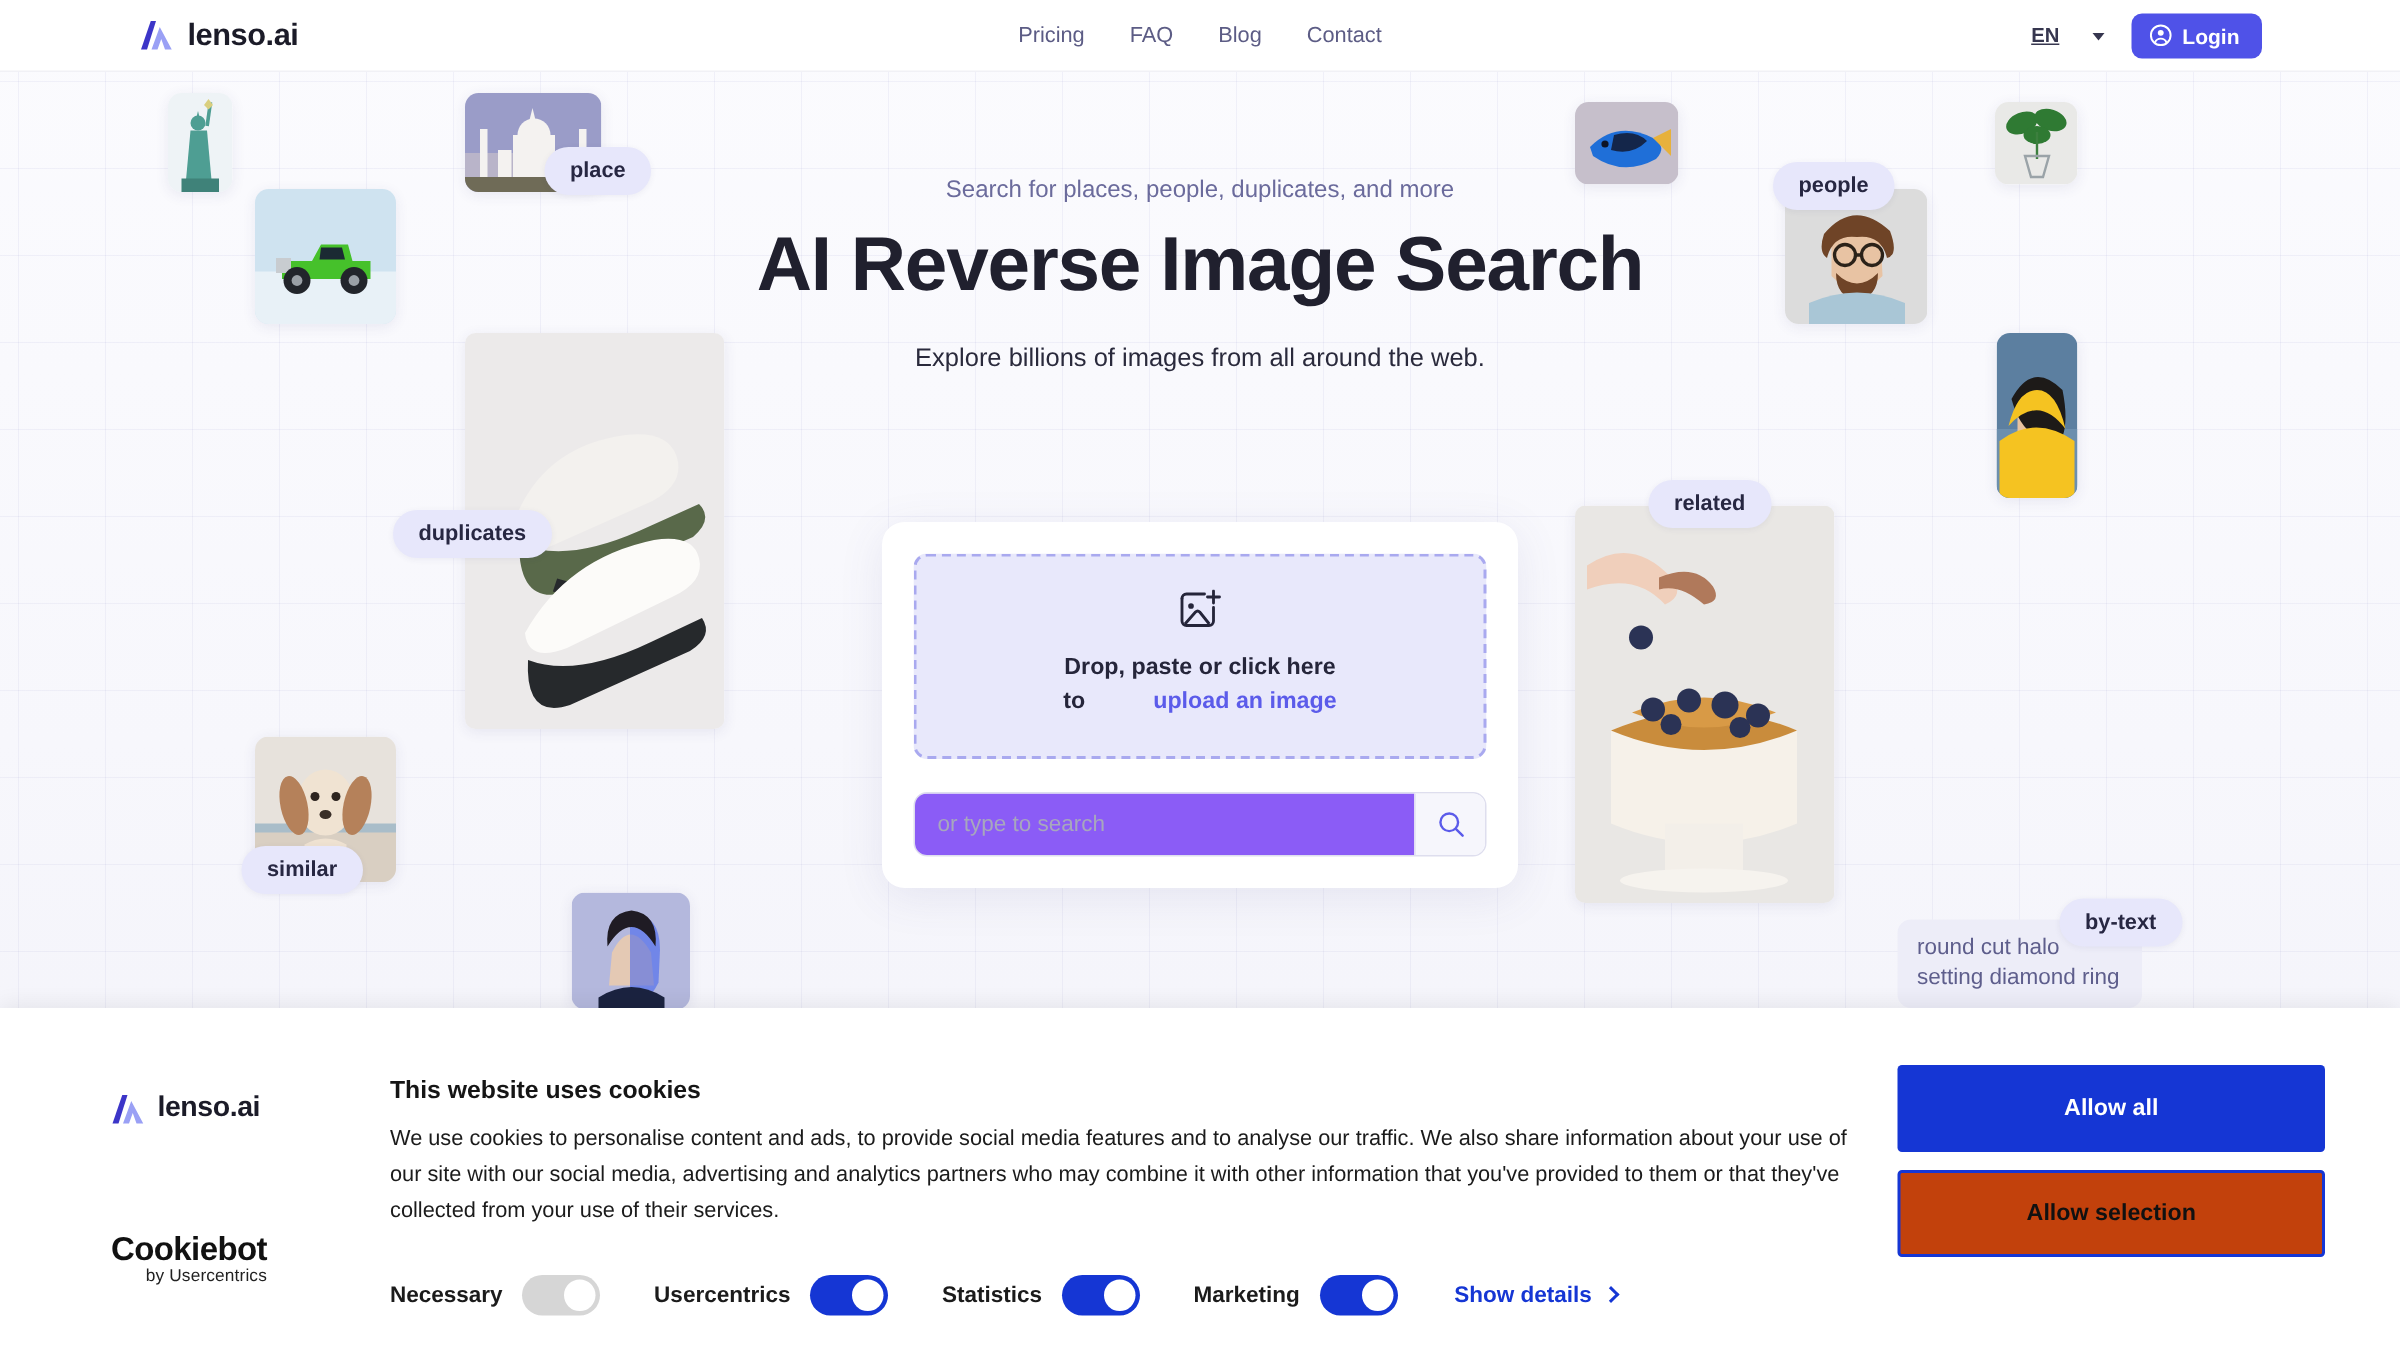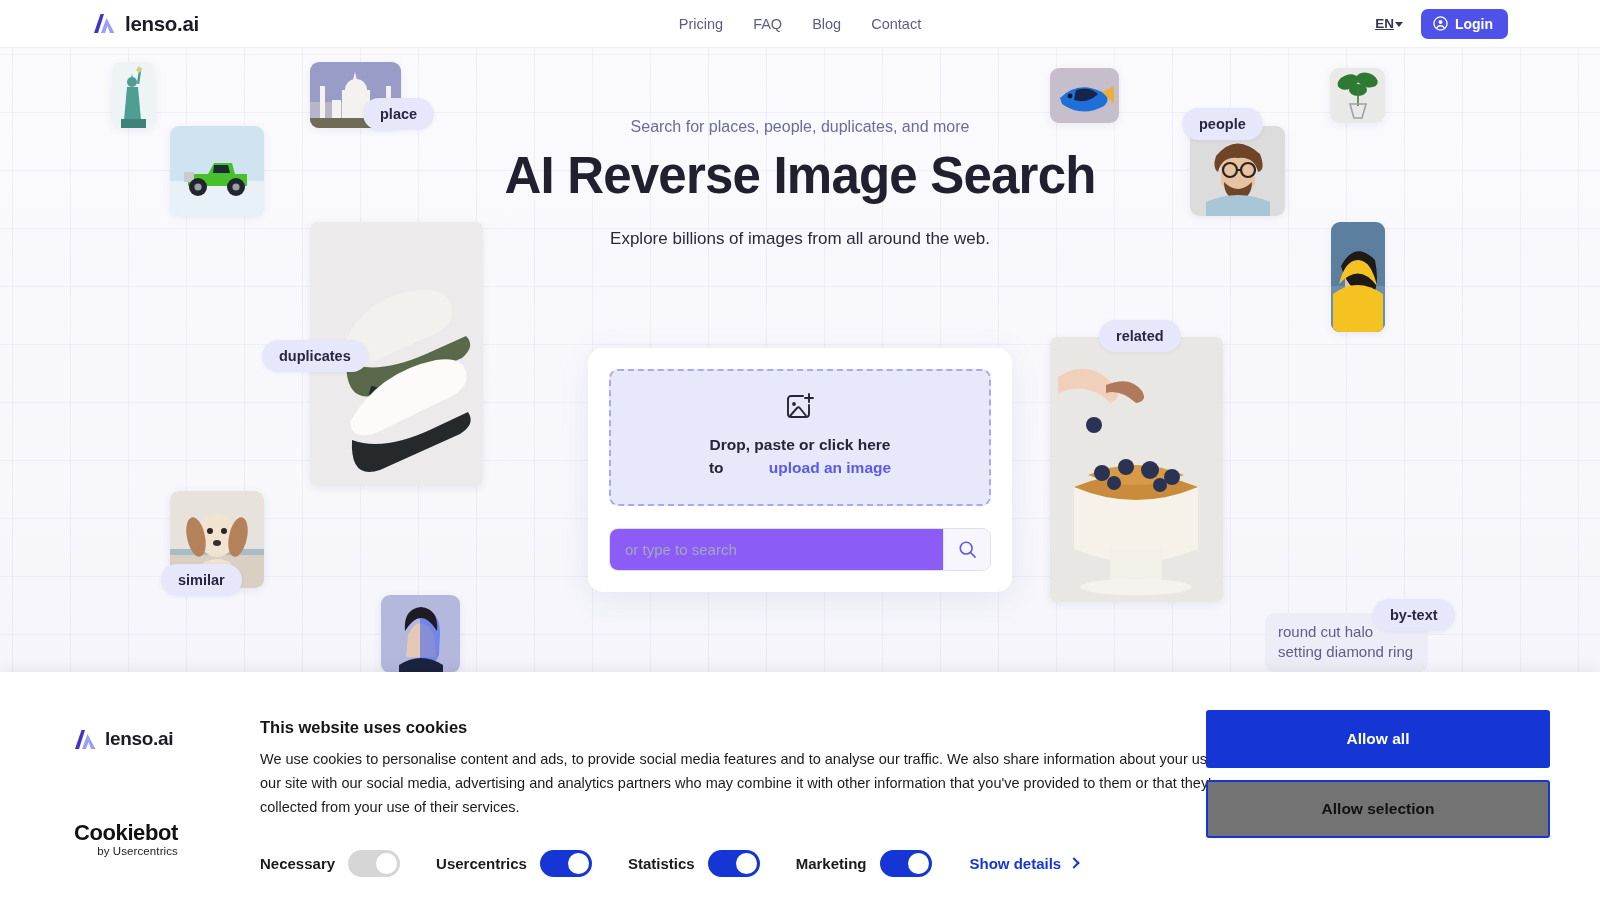--- a/index.html
+++ b/index.html
@@ -76,21 +76,21 @@
   .header-right {
     position: absolute;
     right: 92px;
     display: flex;
     align-items: center;
     gap: 18px;
   }
   .lang {
     display: flex;
     align-items: center;
-    gap: 1px;
+    gap: 22px;
     font-size: 13.5px;
     color: #36364f;
     font-weight: 600;
   }
   .lang .lang-text { text-decoration: underline; }
   .chev-d {
     width: 0; height: 0;
     border-left: 4px solid transparent;
     border-right: 4px solid transparent;
     border-top: 5px solid #36364f;
@@ -330,39 +330,39 @@
   .chev-r {
     width: 8px; height: 8px;
     border-right: 2px solid #1536d4;
     border-bottom: 2px solid #1536d4;
     transform: rotate(-45deg);
     margin-top: -1px;
   }
   .ck-btns {
     position: absolute;
     right: 50px; top: 38px;
-    width: 344px;
+    width: 285px;
     display: flex;
     flex-direction: column;
     gap: 12px;
   }
   .btn-allow-all {
     height: 58px;
     background: #1536d4;
     color: #fff;
     border: none;
     border-radius: 3px;
     font-size: 15.5px;
     font-weight: bold;
     font-family: inherit;
     cursor: pointer;
   }
   .btn-allow-sel {
     height: 58px;
-    background: #737373;
+    background: #c2410c;
     color: #111;
     border: 2px solid #1536d4;
     border-radius: 3px;
     font-size: 15.5px;
     font-weight: bold;
     font-family: inherit;
     cursor: pointer;
   }
 </style>
 </head>

